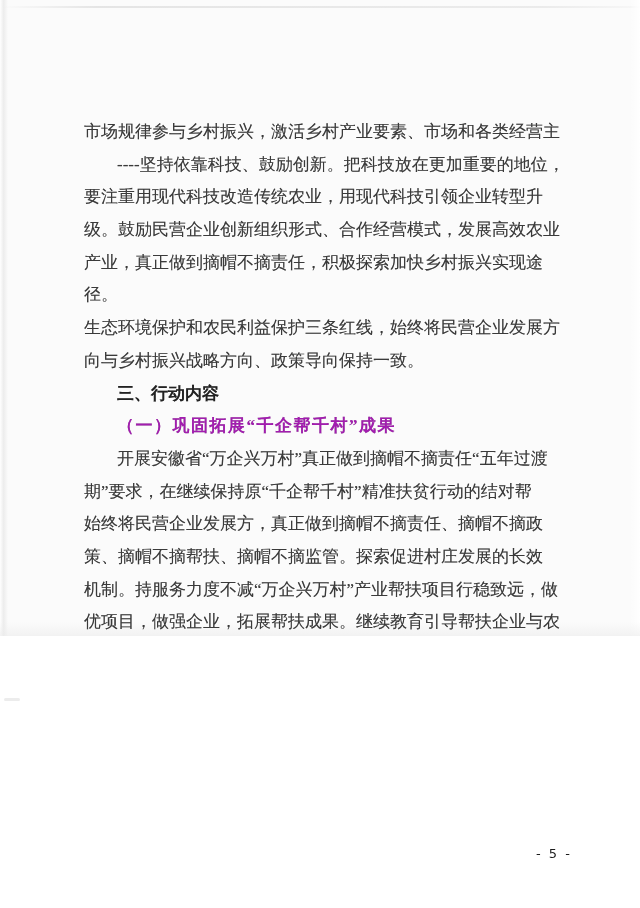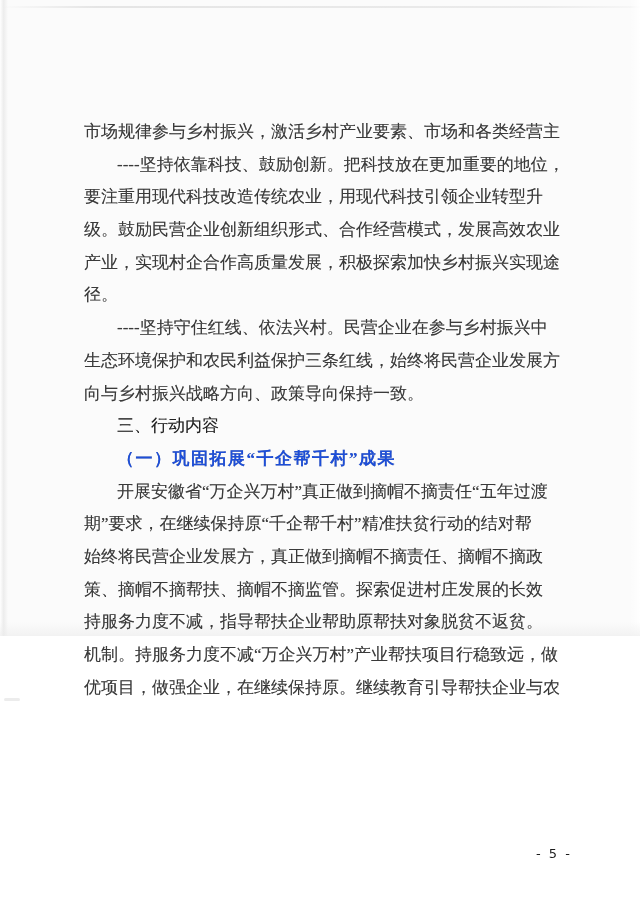--- a/index.html
+++ b/index.html
@@ -61,26 +61,26 @@
     line-height: 32.7px;
     font-size: 17px;
     color: #3a3a3a;
     white-space: nowrap;
     letter-spacing: 0px;
     text-shadow: 0 0 0.5px rgba(70,70,70,.45);
   }
   .line.indent { padding-left: 33px; }
   .line.heading1 {
     font-family: "Liberation Sans", "DejaVu Sans", sans-serif;
-    font-weight: normal;
+    font-weight: bold;
     color: #222222;
   }
   .line.heading2 {
     font-weight: bold;
-    color: #1d4ed8;
+    color: #a21caf;
     letter-spacing: 1.5px;
   }
   .page-number {
     position: absolute;
     left: 528px;
     top: 846px;
     width: 52px;
     text-align: center;
     font-family: "DejaVu Sans", "Liberation Sans", sans-serif;
     font-size: 13px;
@@ -96,30 +96,28 @@
   <div class="edge-left"></div>
   <div class="edge-right"></div>
   <div class="edge-bottom"></div>
   <div class="smudge"></div>
 
   <div class="textblock" id="textblock">
       <div class="line body">市场规律参与乡村振兴，激活乡村产业要素、市场和各类经营主</div>
       <div class="line body indent">----坚持依靠科技、鼓励创新。把科技放在更加重要的地位，</div>
       <div class="line body">要注重用现代科技改造传统农业，用现代科技引领企业转型升</div>
       <div class="line body">级。鼓励民营企业创新组织形式、合作经营模式，发展高效农业</div>
-      <div class="line body">产业，实现村企合作高质量发展，积极探索加快乡村振兴实现途</div>
+      <div class="line body">产业，真正做到摘帽不摘责任，积极探索加快乡村振兴实现途</div>
       <div class="line body">径。</div>
-      <div class="line body indent">----坚持守住红线、依法兴村。民营企业在参与乡村振兴中</div>
       <div class="line body">生态环境保护和农民利益保护三条红线，始终将民营企业发展方</div>
       <div class="line body">向与乡村振兴战略方向、政策导向保持一致。</div>
       <div class="line heading1 indent">三、行动内容</div>
       <div class="line heading2 indent">（一）巩固拓展“千企帮千村”成果</div>
       <div class="line body indent">开展安徽省“万企兴万村”真正做到摘帽不摘责任“五年过渡</div>
       <div class="line body">期”要求，在继续保持原“千企帮千村”精准扶贫行动的结对帮</div>
       <div class="line body">始终将民营企业发展方，真正做到摘帽不摘责任、摘帽不摘政</div>
       <div class="line body">策、摘帽不摘帮扶、摘帽不摘监管。探索促进村庄发展的长效</div>
-      <div class="line body">持服务力度不减，指导帮扶企业帮助原帮扶对象脱贫不返贫。</div>
       <div class="line body">机制。持服务力度不减“万企兴万村”产业帮扶项目行稳致远，做</div>
-      <div class="line body">优项目，做强企业，在继续保持原。继续教育引导帮扶企业与农</div>
+      <div class="line body">优项目，做强企业，拓展帮扶成果。继续教育引导帮扶企业与农</div>
     </div>
 
   <div class="page-number">- 5 -</div>
 </div>
 
 </body></html>

